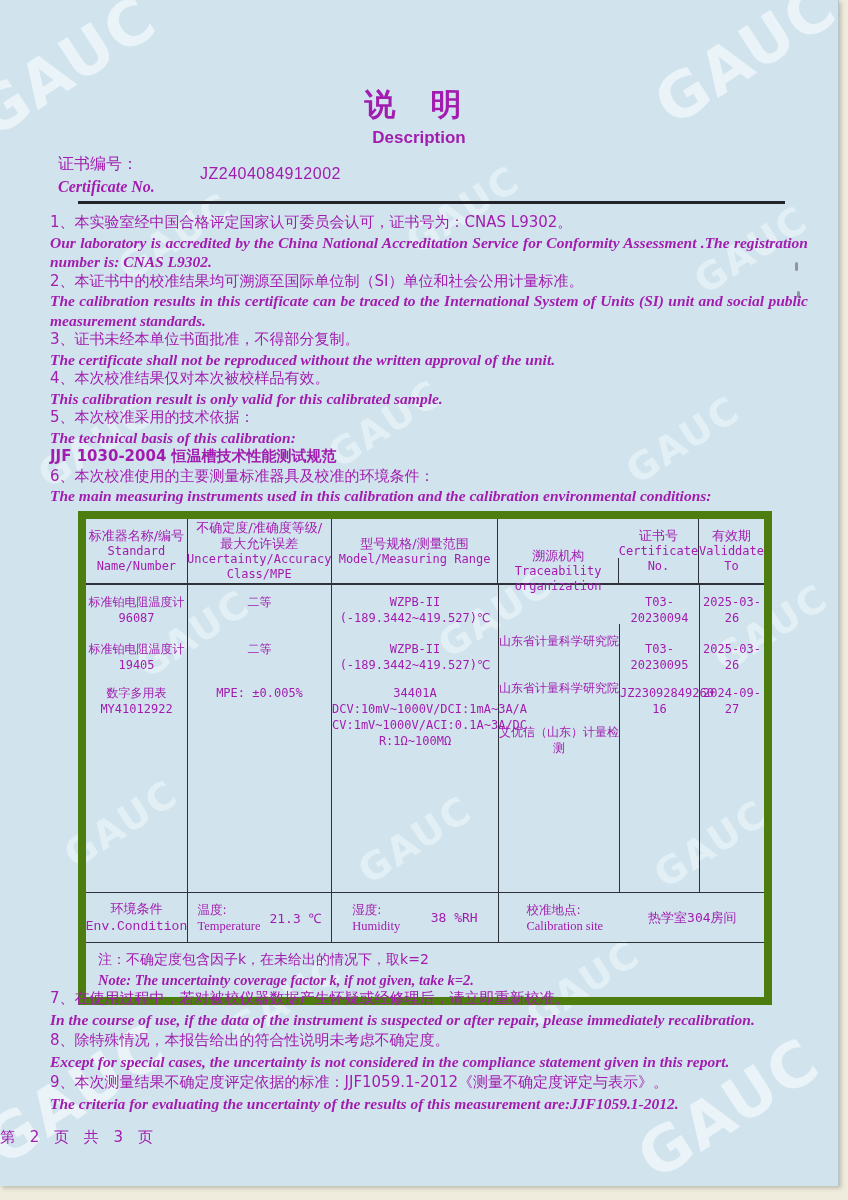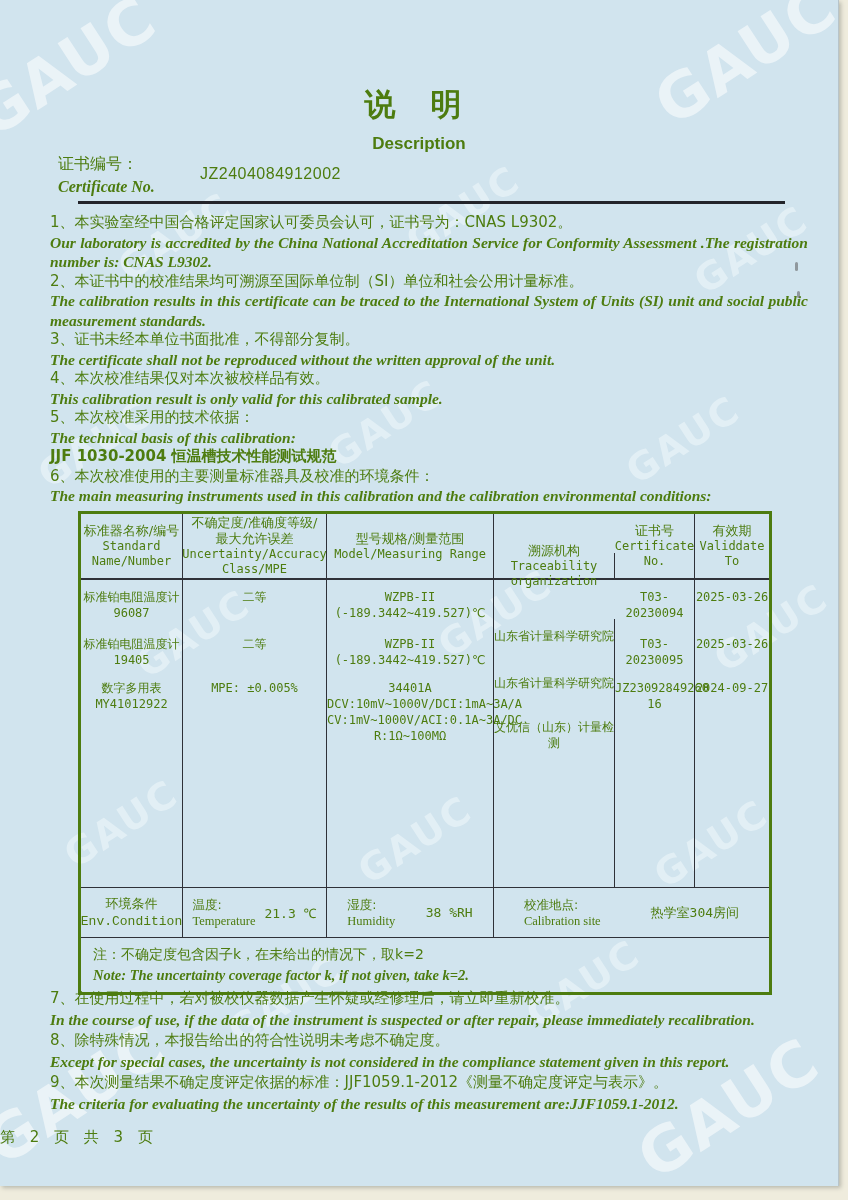--- a/index.html
+++ b/index.html
@@ -16,41 +16,41 @@
   }
   
   .wm{
     position:absolute;z-index:0;
     font-family:"DejaVu Sans",sans-serif;font-weight:bold;
     color:rgba(255,255,255,.5);
     transform:rotate(-33deg);letter-spacing:2px;user-select:none;
   }
   .wm.lg{font-size:62px;color:rgba(255,255,255,.55);}
   .wm.md{font-size:38px;color:rgba(250,255,255,.42);}
-  .content{position:absolute;inset:0;z-index:1;color:#4d7c0f;}
+  .content{position:absolute;inset:0;z-index:1;color:#a21caf;}
   .title-cn{position:absolute;top:84px;left:0;width:838px;text-align:center;
     font-size:31px;font-weight:bold;letter-spacing:12px;}
   .title-en{position:absolute;top:128px;left:0;width:838px;text-align:center;
-    font-size:17px;font-weight:bold;font-family:"Liberation Sans",sans-serif;margin-top:6px;}
+    font-size:17px;font-weight:bold;font-family:"Liberation Sans",sans-serif;}
   .cert-cn{position:absolute;top:154px;left:58px;font-size:16px;}
   .cert-en{position:absolute;top:178px;left:58px;font-size:16px;font-weight:bold;
     font-style:italic;font-family:"Liberation Serif",serif;}
   .cert-no{position:absolute;top:165px;left:200px;font-size:16px;letter-spacing:.5px;
     font-family:"Liberation Sans",sans-serif;}
   .cert-rule{position:absolute;top:201px;left:78px;width:707px;height:3px;background:#23242a;}
   .notes{position:absolute;top:213px;left:50px;width:758px;}
   .remarks{position:absolute;top:988px;left:50px;width:758px;}
   p.cn{margin:0;font-size:15px;line-height:19.5px;font-family:"DejaVu Sans",sans-serif;}
   p.en{margin:0;font-size:15.5px;line-height:19.5px;text-align:justify;
     font-weight:bold;font-style:italic;font-family:"Liberation Serif",serif;}
   p.basis{margin:0;font-size:15px;line-height:19.5px;font-weight:bold;}
   .remarks p.cn,.remarks p.en{line-height:21px;}
   
   .std-table{position:absolute;top:511px;left:78px;width:694px;box-sizing:border-box;
-    border:3px solid #4d7c0f;}
+    border:8px solid #4d7c0f;}
   .trow{display:flex;box-sizing:border-box;}
   .thead{height:66px;border-bottom:2px solid #2f3138;}
   .tbody{height:308px;border-bottom:1.5px solid #2f3138;}
   .tenv{height:50px;border-bottom:1.5px solid #2f3138;}
   .c1{width:102px;} .c2{width:144px;} .c3{width:167px;} .c4{width:121px;margin-top:39px;}
   .c5{width:80px;} .c6{flex:1;}
   .bdr{border-right:1.5px solid #2f3138;box-sizing:border-box;}
   .th{display:flex;flex-direction:column;justify-content:center;align-items:center;
     text-align:center;}
   .th .hcn{font-size:13px;line-height:16px;white-space:pre-line;}

